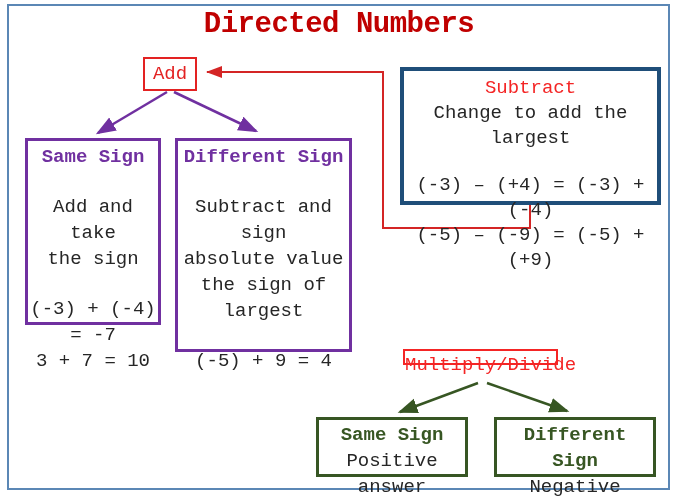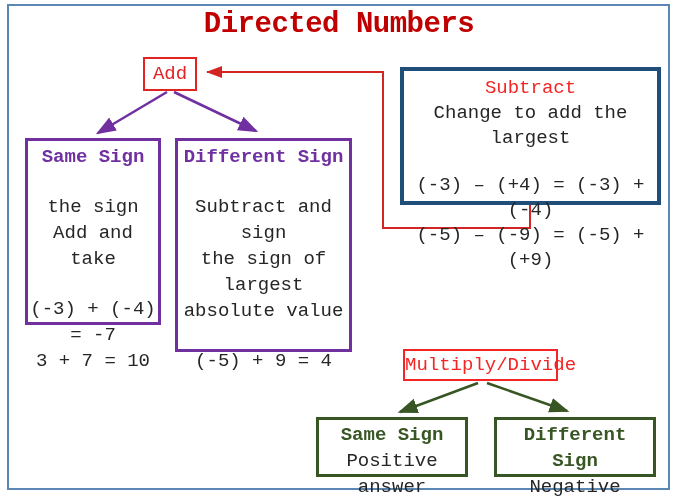--- a/index.html
+++ b/index.html
@@ -47,21 +47,21 @@
   .subtract-box .box-title{color:#f42525;}
   .purple-box{
     border:3px solid #7030a0;
     font-size:19px;line-height:26px;
     padding-top:3px;
   }
   .purple-box .box-title{color:#7030a0;font-weight:bold;}
   .same-sign-box{left:25px;top:138px;width:136px;height:187px;}
   .diff-sign-box{left:175px;top:138px;width:177px;height:214px;}
   .md-node{
-    left:403px;top:349px;width:155px;height:32px;
+    left:403px;top:349px;width:155px;height:16px;
     border:2px solid #f42525;
     color:#f42525;
     font-size:19px;line-height:28px;
   }
   .green-box{
     border:3px solid #375623;
     font-size:19px;line-height:26px;
     padding-top:2px;
   }
   .green-box .box-title{color:#375623;font-weight:bold;}
@@ -110,33 +110,33 @@
     <div class="box-title">Subtract</div>
     <div>Change to add the largest</div>
     <div class="spacer-sm"></div>
     <div>(-3) – (+4) = (-3) + (-4)</div>
     <div>(-5) – (-9) = (-5) + (+9)</div>
   </div>
 
   <div class="box purple-box same-sign-box">
     <div class="box-title">Same Sign</div>
     <div class="spacer-md"></div>
+    <div>Add and take</div>
     <div>the sign</div>
-    <div>Add and take</div>
     <div class="spacer-md"></div>
     <div>(-3) + (-4) = -7</div>
     <div>3 + 7 = 10</div>
   </div>
 
   <div class="box purple-box diff-sign-box">
     <div class="box-title">Different Sign</div>
     <div class="spacer-md"></div>
     <div>Subtract and sign</div>
+    <div>absolute value</div>
     <div>the sign of largest</div>
-    <div>absolute value</div>
     <div class="spacer-md"></div>
     <div>(-5) + 9 = 4</div>
   </div>
 
   <div class="box md-node">
     <span>Multiply/Divide</span>
   </div>
 
   <div class="box green-box md-same-box">
     <div class="box-title">Same Sign</div>

